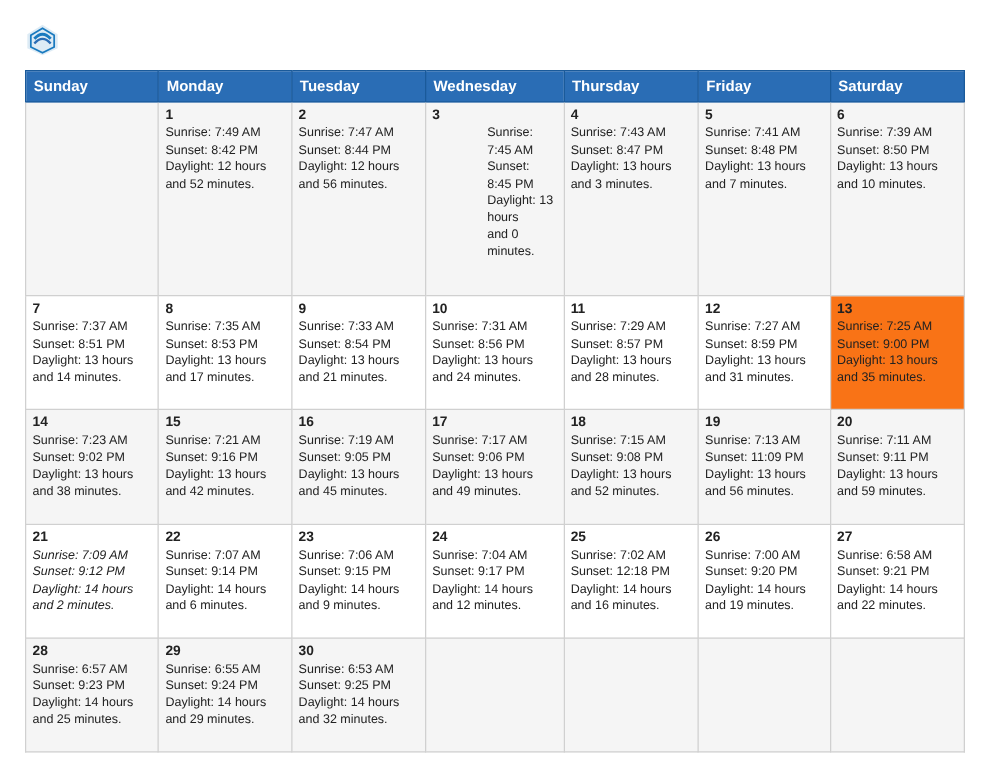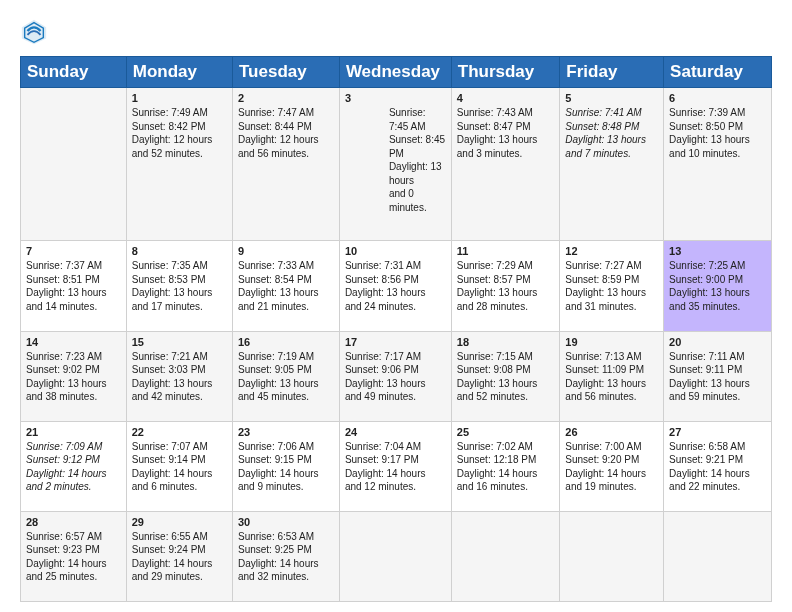--- a/index.html
+++ b/index.html
@@ -55,21 +55,21 @@
       color: #444;
     }
     .calendar-table {
       width: 100%;
       border-collapse: collapse;
       flex: 1;
     }
     .calendar-table th {
       background: #2a6db5;
       color: #fff;
-      font-size: 17px;
+      font-size: 12px;
       font-weight: bold;
       text-align: left;
       padding: 5px 6px;
       border: 1px solid #1a5a9a;
     }
     .calendar-table td {
       vertical-align: top;
       font-size: 9.5px;
       color: #222;
       padding: 4px 5px;
@@ -160,21 +160,21 @@
           </td>
           <td style="background: rgb(245, 245, 245);">
             <span class="day-num">4</span>
             <div class="cell-content" style="white-space: pre-line;">Sunrise: 7:43 AM
 Sunset: 8:47 PM
 Daylight: 13 hours
 and 3 minutes.</div>
           </td>
           <td style="background: rgb(245, 245, 245);">
             <span class="day-num">5</span>
-            <div class="cell-content" style="white-space: pre-line; font-style: italic;">Sunrise: 7:41 AM
+            <div class="cell-content" style="white-space: pre-line;">Sunrise: 7:41 AM
 Sunset: 8:48 PM
 Daylight: 13 hours
 and 7 minutes.</div>
           </td>
           <td style="background: rgb(245, 245, 245);">
             <span class="day-num">6</span>
             <div class="cell-content" style="white-space: pre-line;">Sunrise: 7:39 AM
 Sunset: 8:50 PM
 Daylight: 13 hours
 and 10 minutes.</div>
@@ -216,40 +216,40 @@
 Daylight: 13 hours
 and 28 minutes.</div>
           </td>
           <td style="background: rgb(255, 255, 255);">
             <span class="day-num">12</span>
             <div class="cell-content" style="white-space: pre-line;">Sunrise: 7:27 AM
 Sunset: 8:59 PM
 Daylight: 13 hours
 and 31 minutes.</div>
           </td>
-          <td style="background: #c4b5fd;">
+          <td style="background: #f97316;">
             <span class="day-num">13</span>
             <div class="cell-content" style="white-space: pre-line;">Sunrise: 7:25 AM
 Sunset: 9:00 PM
 Daylight: 13 hours
 and 35 minutes.</div>
           </td>
         </tr>
         <tr>
           <td style="background: rgb(245, 245, 245);">
             <span class="day-num">14</span>
             <div class="cell-content" style="white-space: pre-line;">Sunrise: 7:23 AM
 Sunset: 9:02 PM
 Daylight: 13 hours
 and 38 minutes.</div>
           </td>
           <td style="background: rgb(245, 245, 245);">
             <span class="day-num">15</span>
             <div class="cell-content" style="white-space: pre-line;">Sunrise: 7:21 AM
-Sunset: 3:03 PM
+Sunset: 9:16 PM
 Daylight: 13 hours
 and 42 minutes.</div>
           </td>
           <td style="background: rgb(245, 245, 245);">
             <span class="day-num">16</span>
             <div class="cell-content" style="white-space: pre-line;">Sunrise: 7:19 AM
 Sunset: 9:05 PM
 Daylight: 13 hours
 and 45 minutes.</div>
           </td>

